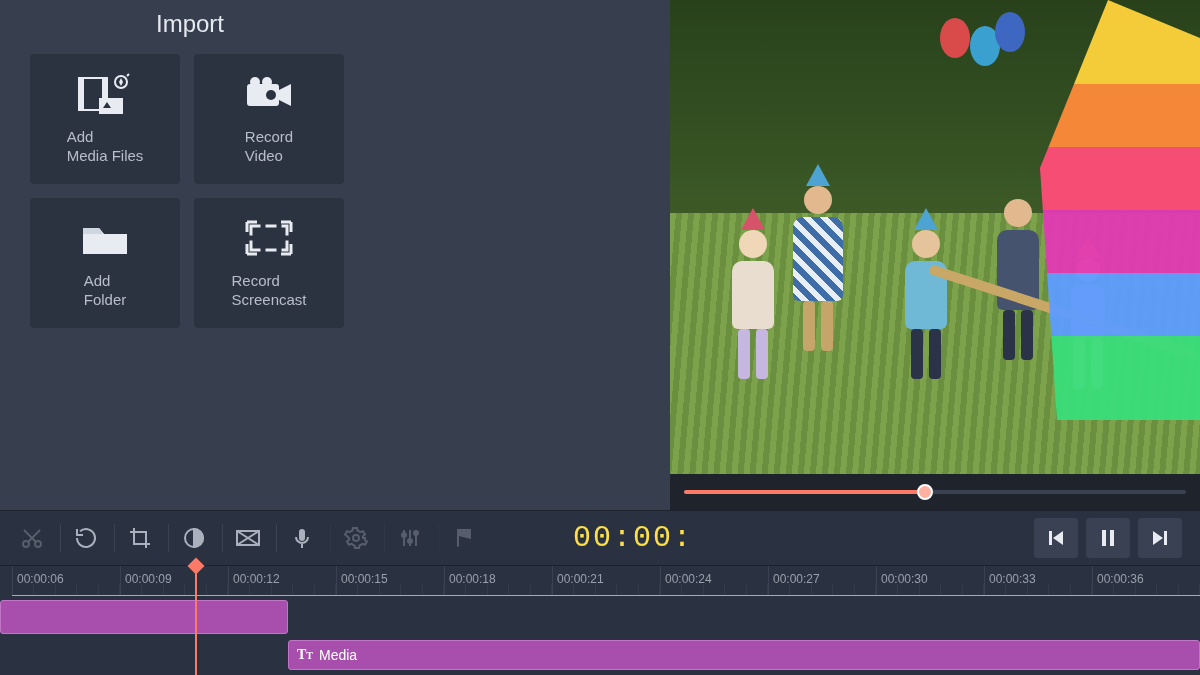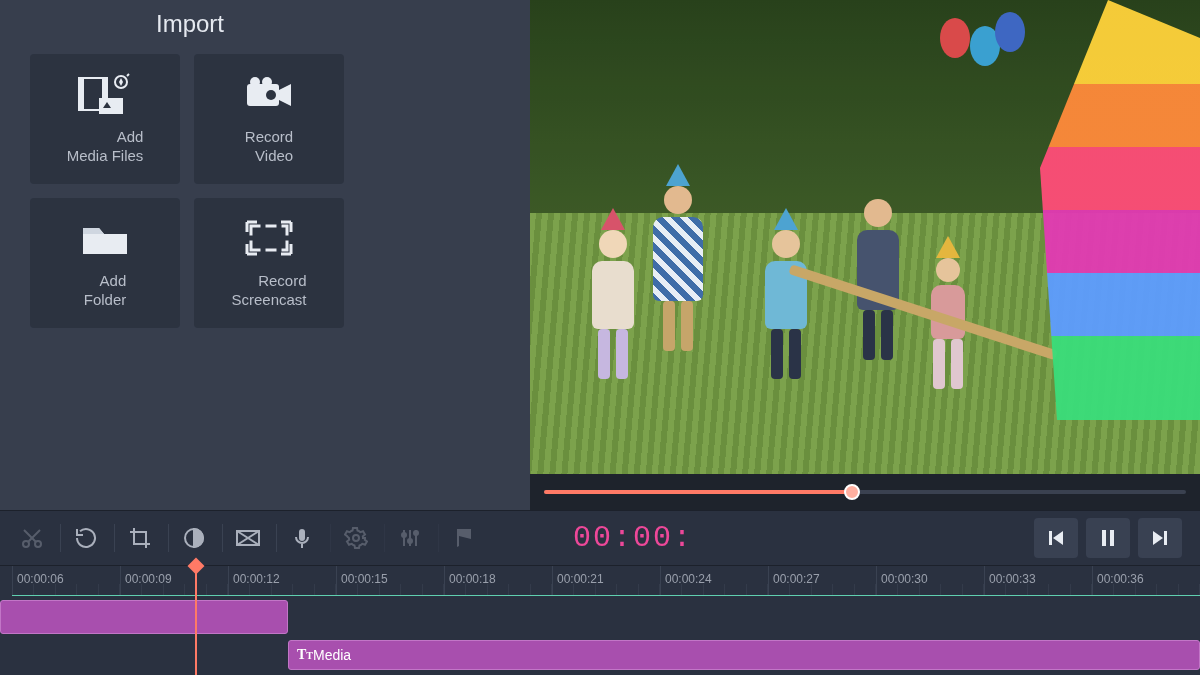--- a/index.html
+++ b/index.html
@@ -13,21 +13,21 @@
     position: relative;
   }
   
   .top {
     position: absolute;
     top: 0; left: 0; right: 0;
     height: 510px;
     display: flex;
   }
   .left-panel {
-    width: 530px;
+    width: 670px;
     height: 100%;
     background: #373e4d;
     display: flex;
     flex-direction: column;
     align-items: flex-start;
     padding: 10px 20px 0 20px;
   }
   .import-title {
     width: 320px;
     text-align: center;
@@ -53,21 +53,21 @@
     justify-content: center;
     gap: 12px;
     cursor: pointer;
   }
   .tile-icon {
     width: 56px; height: 44px;
     display:flex; align-items:center; justify-content:center;
   }
   .tile-label {
     font-size: 15px;
-    text-align: right;
+    text-align: left;
     color: #b8bec9;
     line-height: 1.25;
     white-space: pre-line;
   }
 
   .preview {
     flex: 1;
     height: 100%;
     background: #1e232c;
     display: flex;
@@ -157,21 +157,21 @@
     align-items:center;
     padding:0 18px;
     gap: 24px;
   }
   .timecode{
     font-family: "Courier New", monospace;
     font-size: 30px;
     letter-spacing: 2px;
     display:flex;
   }
-  .tc-gray{ color:#ec4899;}
+  .tc-gray{ color:#fde047;}
   .tc-accent{ color:#ff7a66;}
   .spacer{flex:1;}
   .transport{ display:flex; gap:8px;}
   .trans-btn{
     width:44px;height:40px;
     background:#394152;
     border-radius:4px;
     display:flex;align-items:center;justify-content:center;
     cursor:pointer;
     color:#e8ecf2;
@@ -228,21 +228,21 @@
   }
   .clip{
     position:absolute;
     height:32px;
     background:#a84fae;
     border:1px solid #c276c7;
     border-radius:3px;
     top:6px;
   }
   .clip1{ left:0; width:288px; height:34px; top:4px;}
-  .clip2{ left:288px; right:0; height:30px; top:44px; display:flex; align-items:center; padding-left:8px; color:#fff; font-size:14px;}
+  .clip2{ left:288px; right:0; height:30px; top:44px; display:flex; align-items:center; padding-left:8px; gap:6px; color:#fff; font-size:14px;}
 
   svg{display:block;}
 </style>
 </head>
 <body>
 
 <div class="top">
 
   <div class="left-panel">
     <div class="import-title">Import</div>

